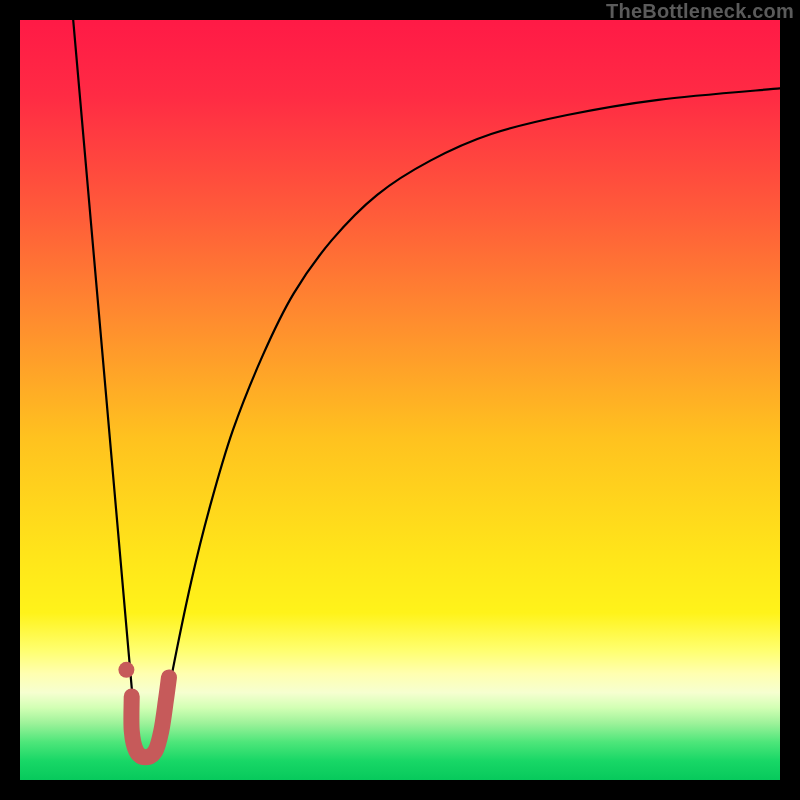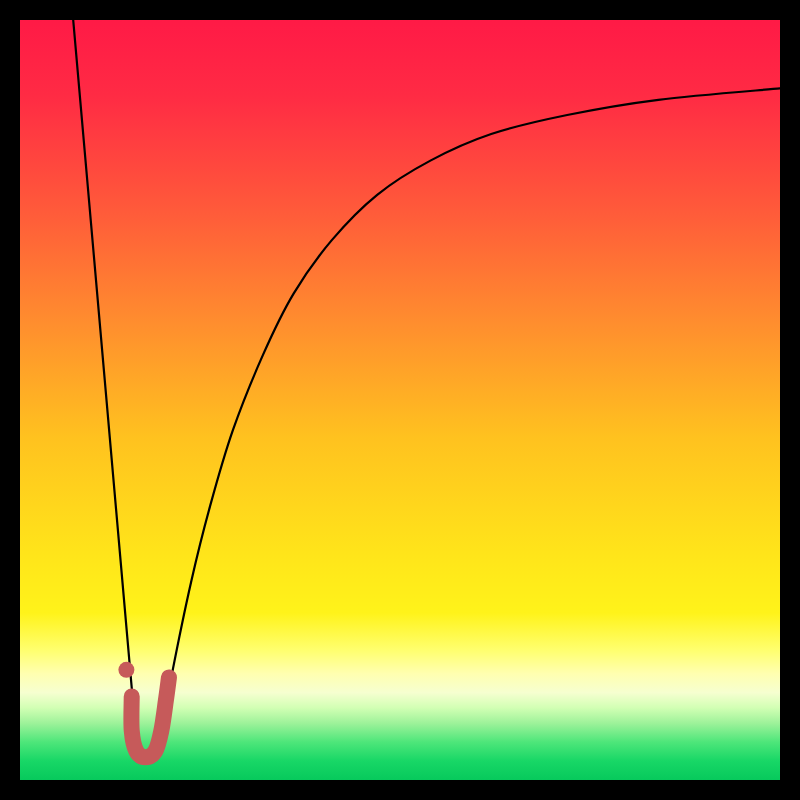--- a/index.html
+++ b/index.html
@@ -41,20 +41,21 @@
     font-size: 20px;
     font-weight: 600;
     letter-spacing: 0.2px;
     user-select: none;
   }
 </style>
 </head>
 <body>
 
 <div class="stage">
+  <div class="watermark">TheBottleneck.com</div>
 
   <div class="plot">
     <svg class="gradient" viewBox="0 0 760 760" width="760" height="760" preserveAspectRatio="none">
       <defs>
         <linearGradient id="bg-grad" x1="0" y1="0" x2="0" y2="1">
             <stop offset="0.00%" stop-color="#ff1a46"></stop>
             <stop offset="10.00%" stop-color="#ff2b44"></stop>
             <stop offset="25.00%" stop-color="#ff5a3a"></stop>
             <stop offset="40.00%" stop-color="#ff8e2e"></stop>
             <stop offset="55.00%" stop-color="#ffc21f"></stop>

